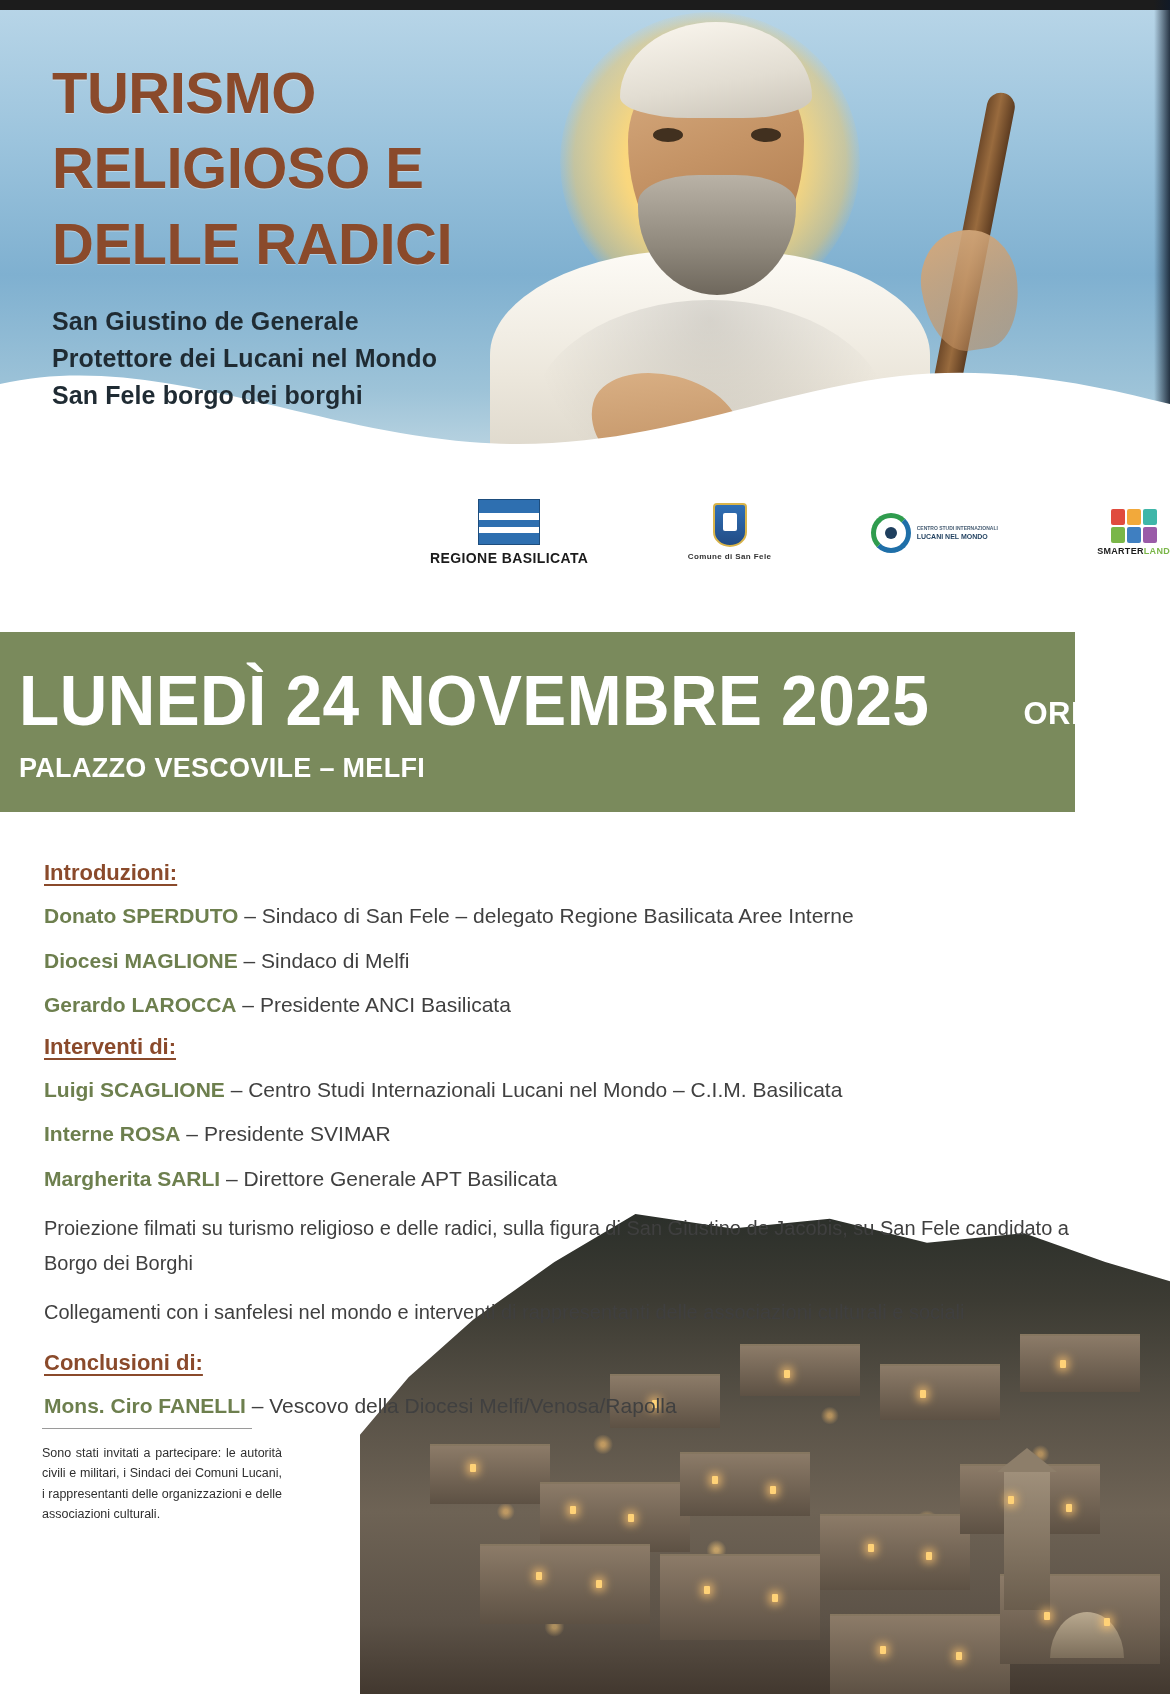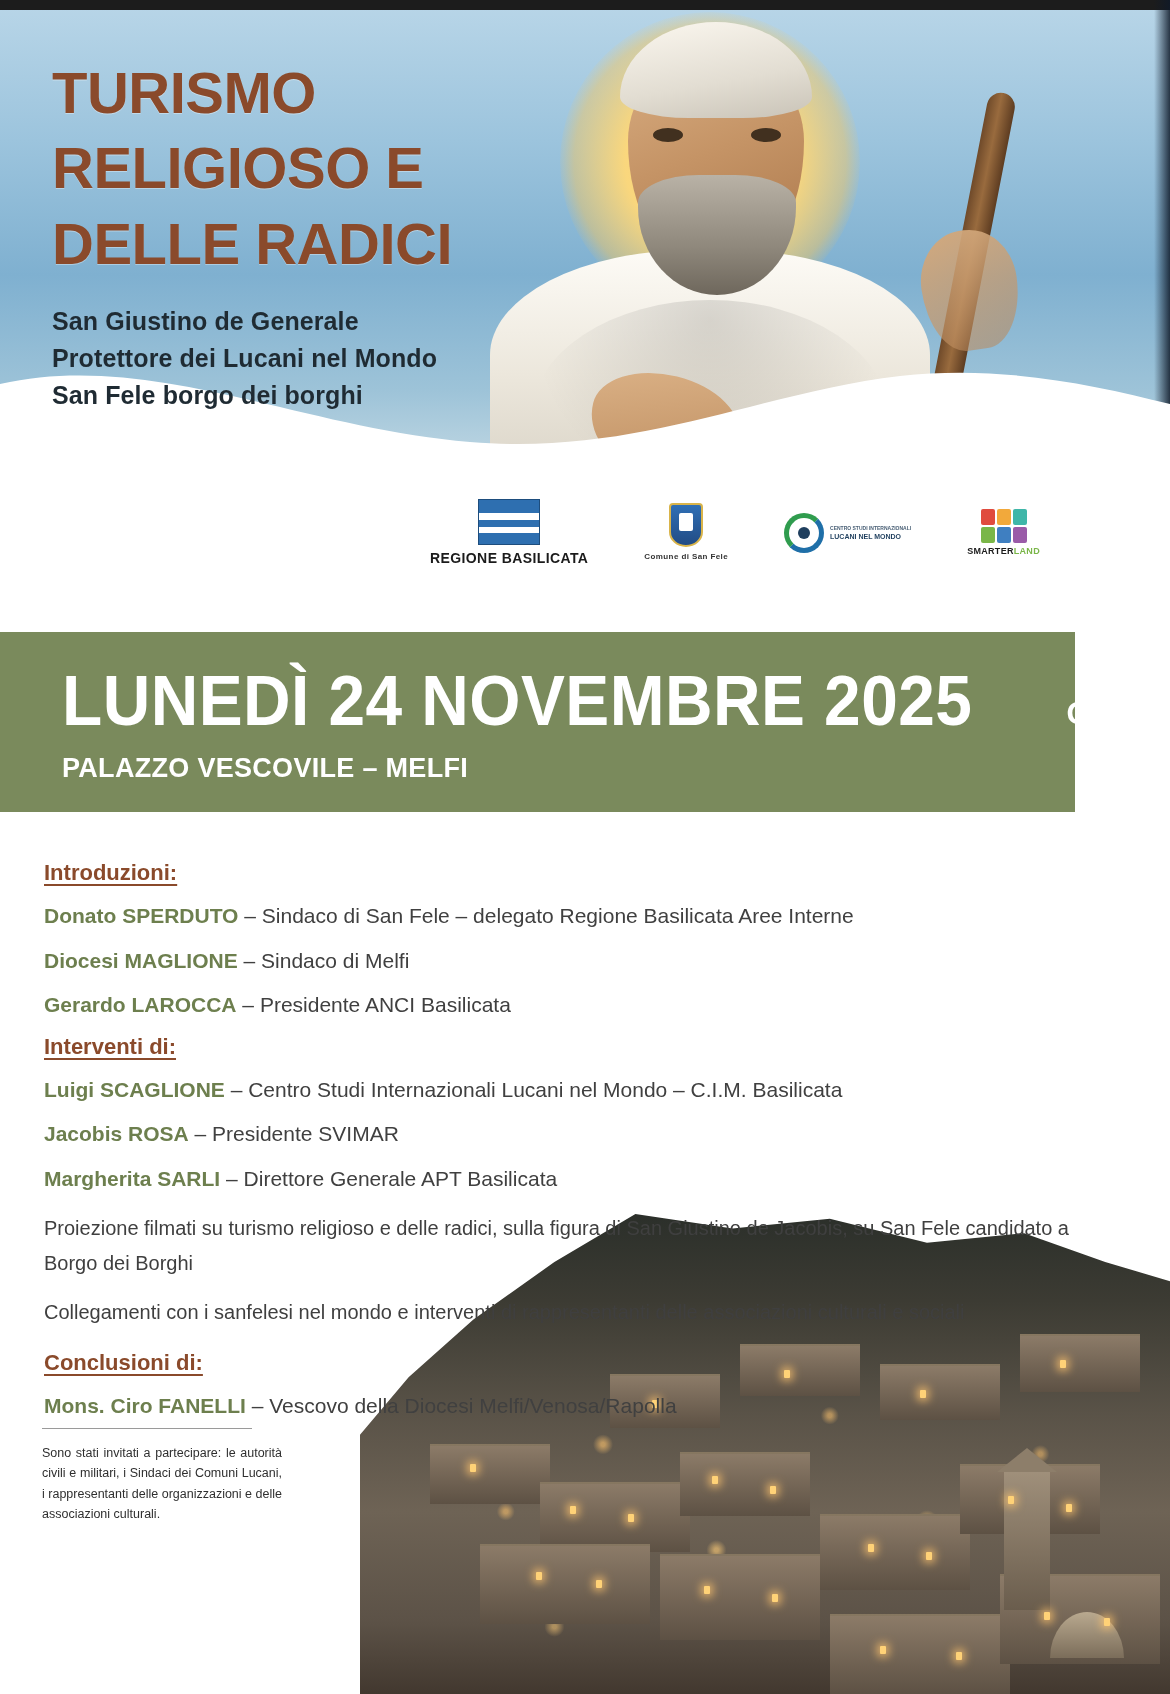--- a/index.html
+++ b/index.html
@@ -158,21 +158,21 @@
     white-space: nowrap;
   }
 
   
   .logos {
     position: absolute;
     left: 0; top: 480px;
     width: 1170px; height: 105px;
     display: flex;
     align-items: center;
-    justify-content: flex-start;
+    justify-content: space-between;
     gap: 56px;
     padding-left: 430px;
     z-index: 6;
   }
   .logo-item {
     display: flex;
     flex-direction: column;
     align-items: center;
     justify-content: flex-end;
     gap: 5px;
@@ -239,21 +239,21 @@
 
   
   .date-bar {
     position: absolute;
     left: 0; top: 632px;
     width: 1075px; height: 180px;
     background: #7a8a5c;
     display: flex;
     flex-direction: column;
     justify-content: center;
-    padding-left: 62px;
+    padding-left: 19px;
     z-index: 4;
   }
   .date-row { display: flex; align-items: flex-end; gap: 36px; }
   .date-main {
     font-family: "Liberation Sans", sans-serif;
     font-weight: 800;
     font-size: 70px;
     letter-spacing: 0.5px;
     color: #ffffff;
     transform: scaleX(0.94);
@@ -488,21 +488,21 @@
     <div class="entry">
       <span class="nm">Gerardo LAROCCA</span><span class="rest"> – Presidente ANCI Basilicata</span>
     </div>
 
     <div class="section-head" style="margin-top:10px">Interventi di:</div>
 
     <div class="entry">
       <span class="nm">Luigi SCAGLIONE</span><span class="rest"> – Centro Studi Internazionali Lucani nel Mondo – C.I.M. Basilicata</span>
     </div>
     <div class="entry">
-      <span class="nm">Jacobis ROSA</span><span class="rest"> – Presidente SVIMAR</span>
+      <span class="nm">Interne ROSA</span><span class="rest"> – Presidente SVIMAR</span>
     </div>
     <div class="entry">
       <span class="nm">Margherita SARLI</span><span class="rest"> – Direttore Generale APT Basilicata</span>
     </div>
 
     <div class="para gap-top">Proiezione filmati su turismo religioso e delle radici, sulla figura di San Giustino de Jacobis, su San Fele candidato a Borgo dei Borghi</div>
     <div class="para" style="margin-top:14px">Collegamenti con i sanfelesi nel mondo e interventi di rappresentanti delle associazioni culturali e sociali</div>
 
     <div class="section-head" style="margin-top:20px">Conclusioni di:</div>
 

